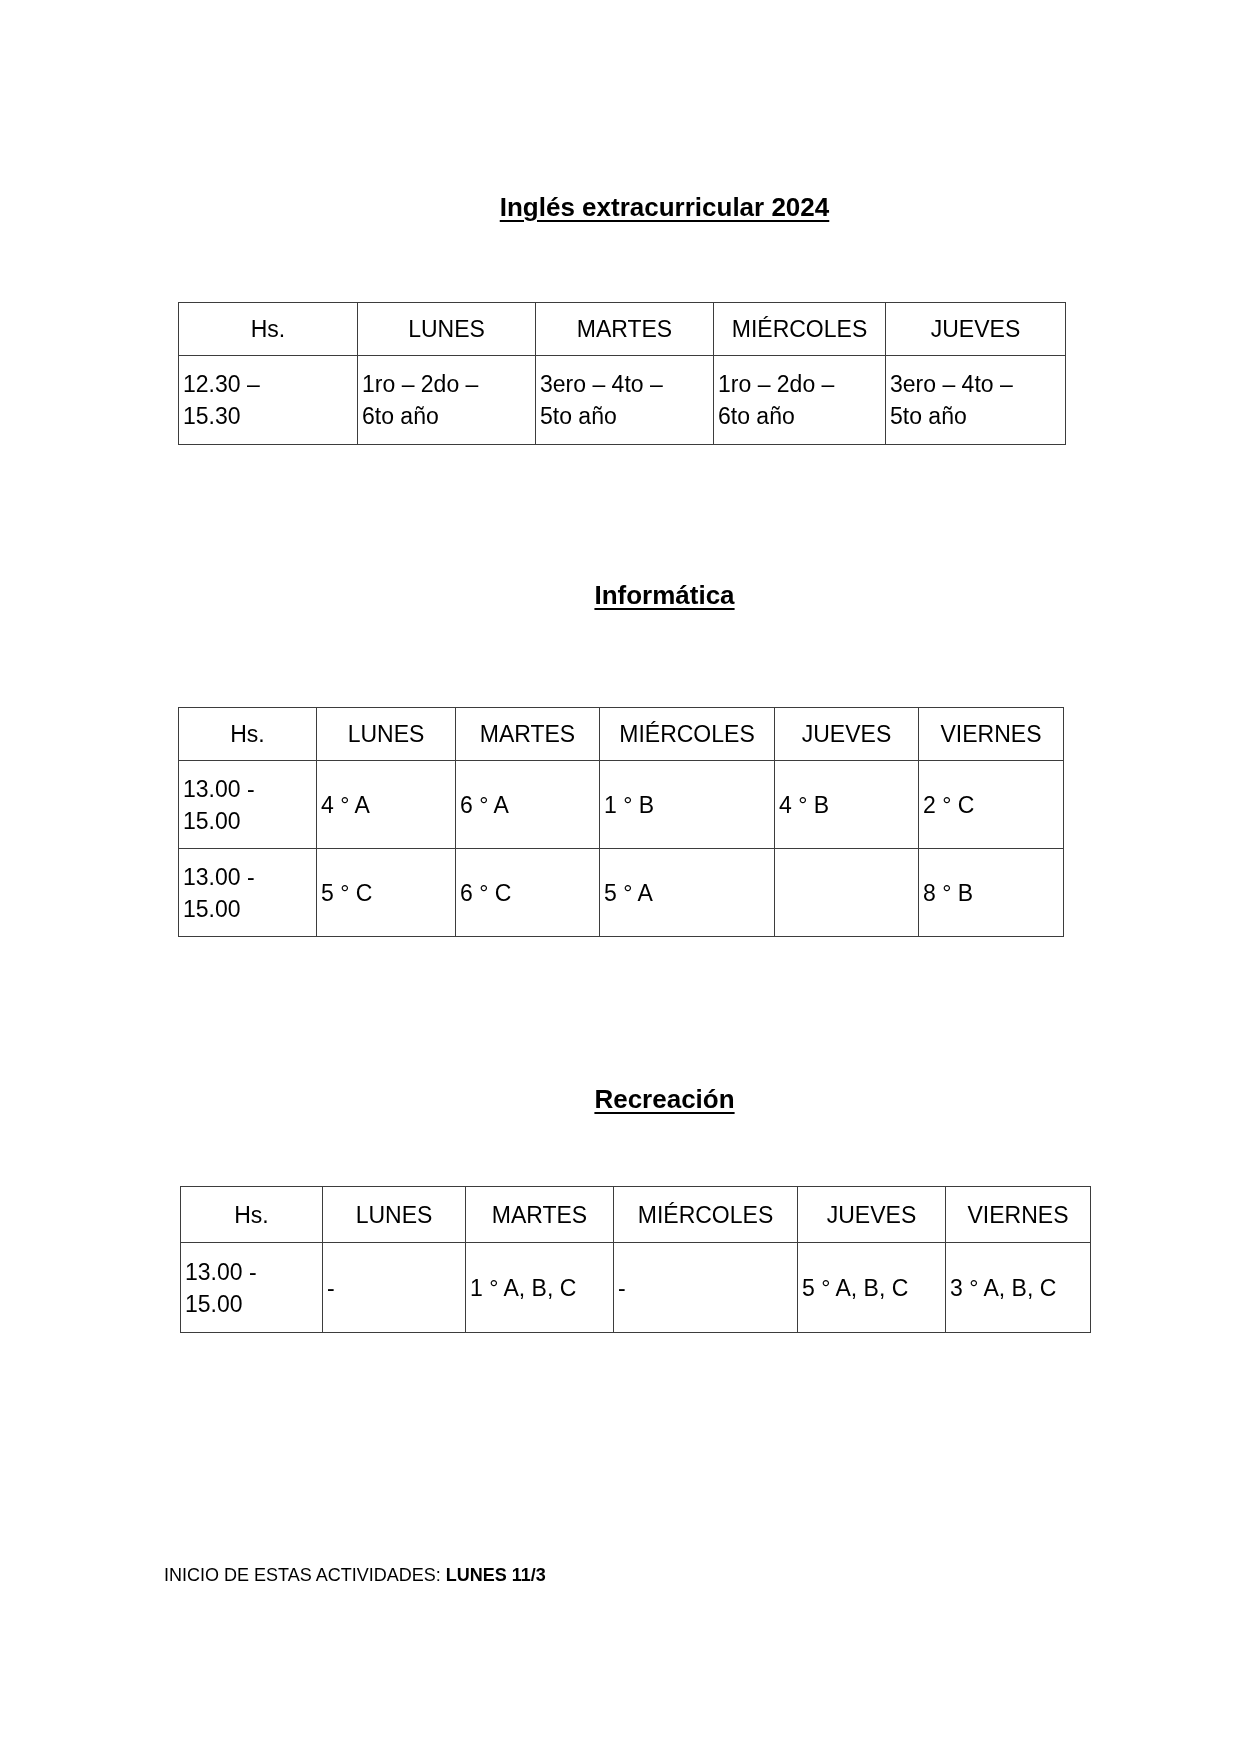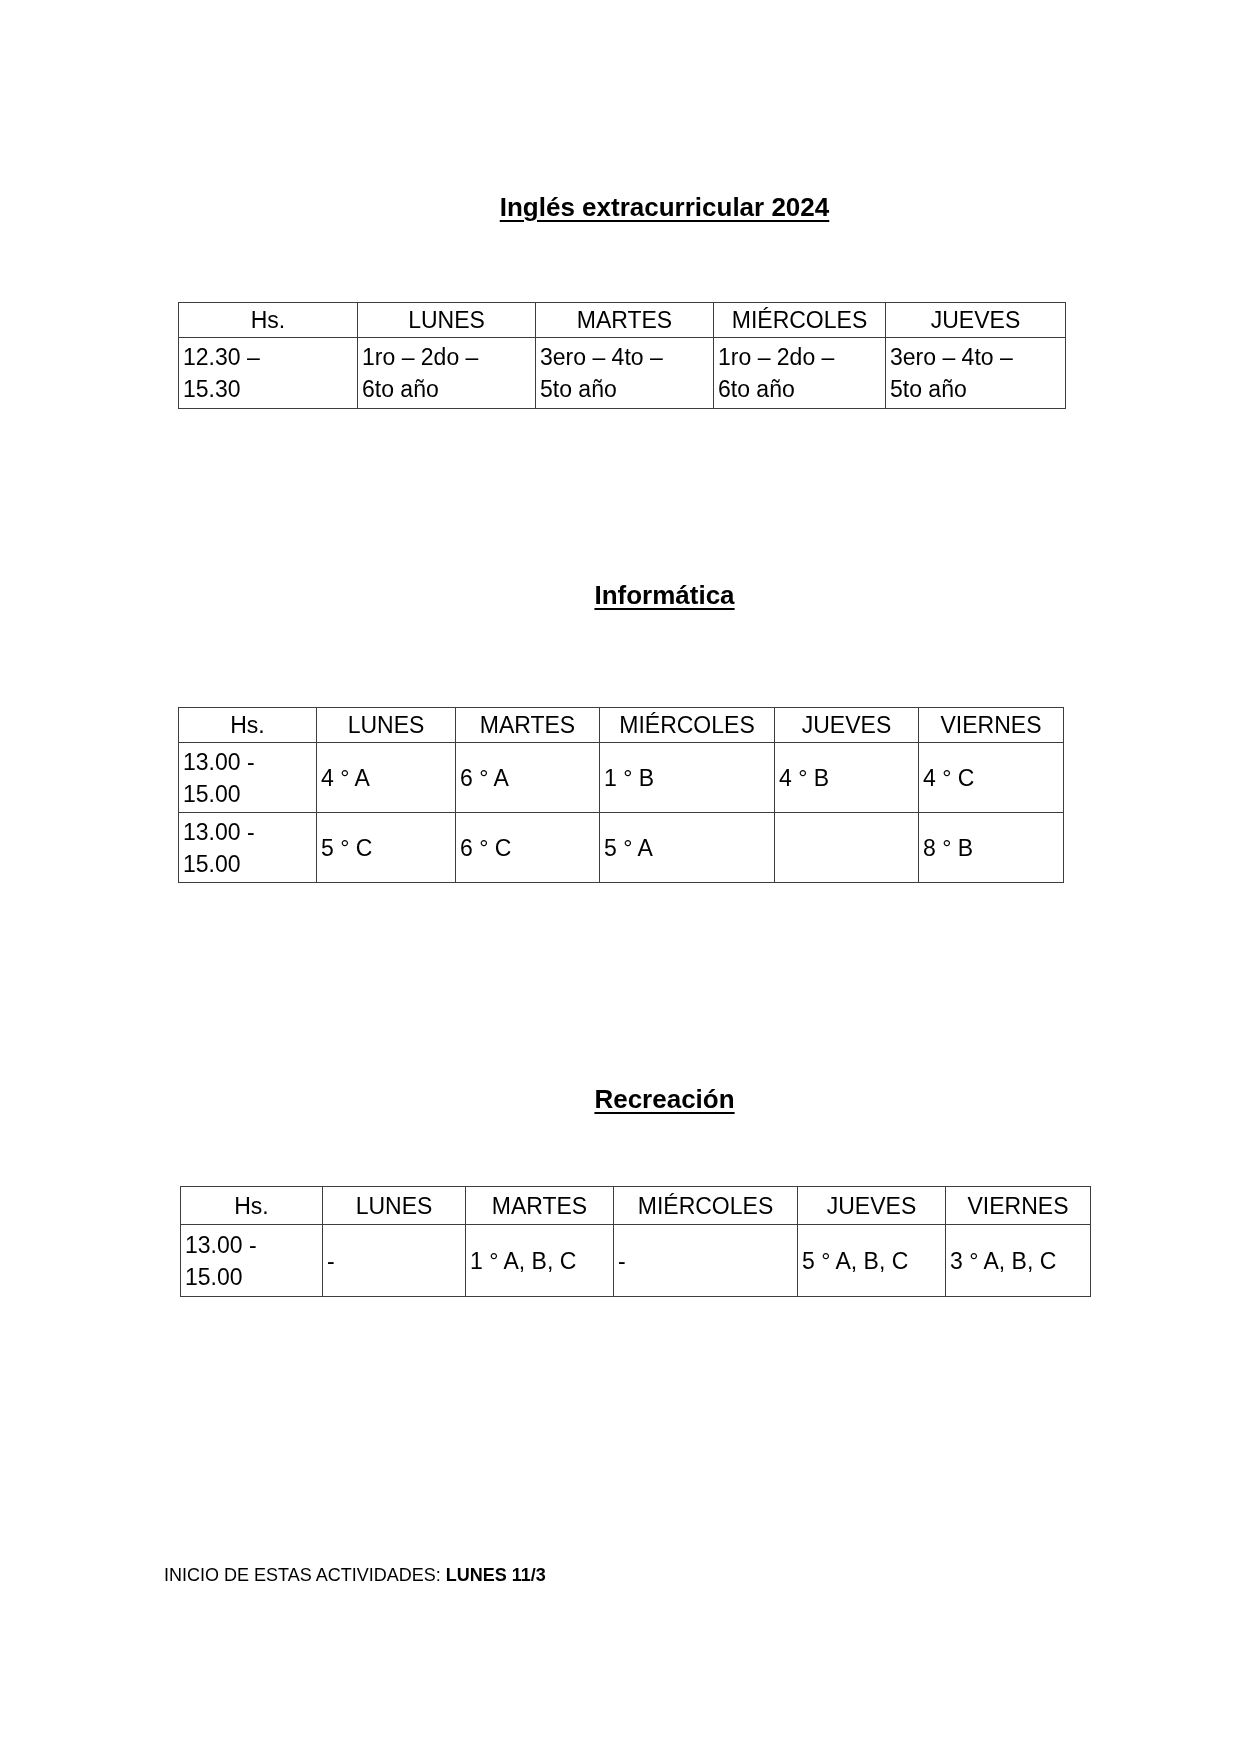--- a/index.html
+++ b/index.html
@@ -23,21 +23,21 @@
   #title-informatica { top:578px; }
   #title-recreacion  { top:1082px; }
 
   table.sched {
     position:absolute;
     border-collapse:collapse;
     table-layout:fixed;
   }
   table.sched th, table.sched td {
     border:1.5px solid #3d3d3d;
-    padding:0 4px;
+    padding:9px 4px;
     vertical-align:middle;
     font-weight:normal;
     font-size:23px;
     line-height:32px;
     white-space:pre-line;
     overflow:hidden;
   }
   #table-ingles { left:178px; top:302px; }
   #table-ingles th { height:34px; }
   #table-ingles td { height:70px;margin-top:30px; }
@@ -121,21 +121,21 @@
     </tr>
   </thead>
   <tbody>
     <tr>
       <td>13.00 -
 15.00</td>
       <td>4 ° A</td>
       <td>6 ° A</td>
       <td>1 ° B</td>
       <td>4 ° B</td>
-      <td>4 ° C</td>
+      <td>2 ° C</td>
     </tr>
     <tr>
       <td>13.00 -
 15.00</td>
       <td>5 ° C</td>
       <td>6 ° C</td>
       <td>5 ° A</td>
       <td></td>
       <td>8 ° B</td>
     </tr>

